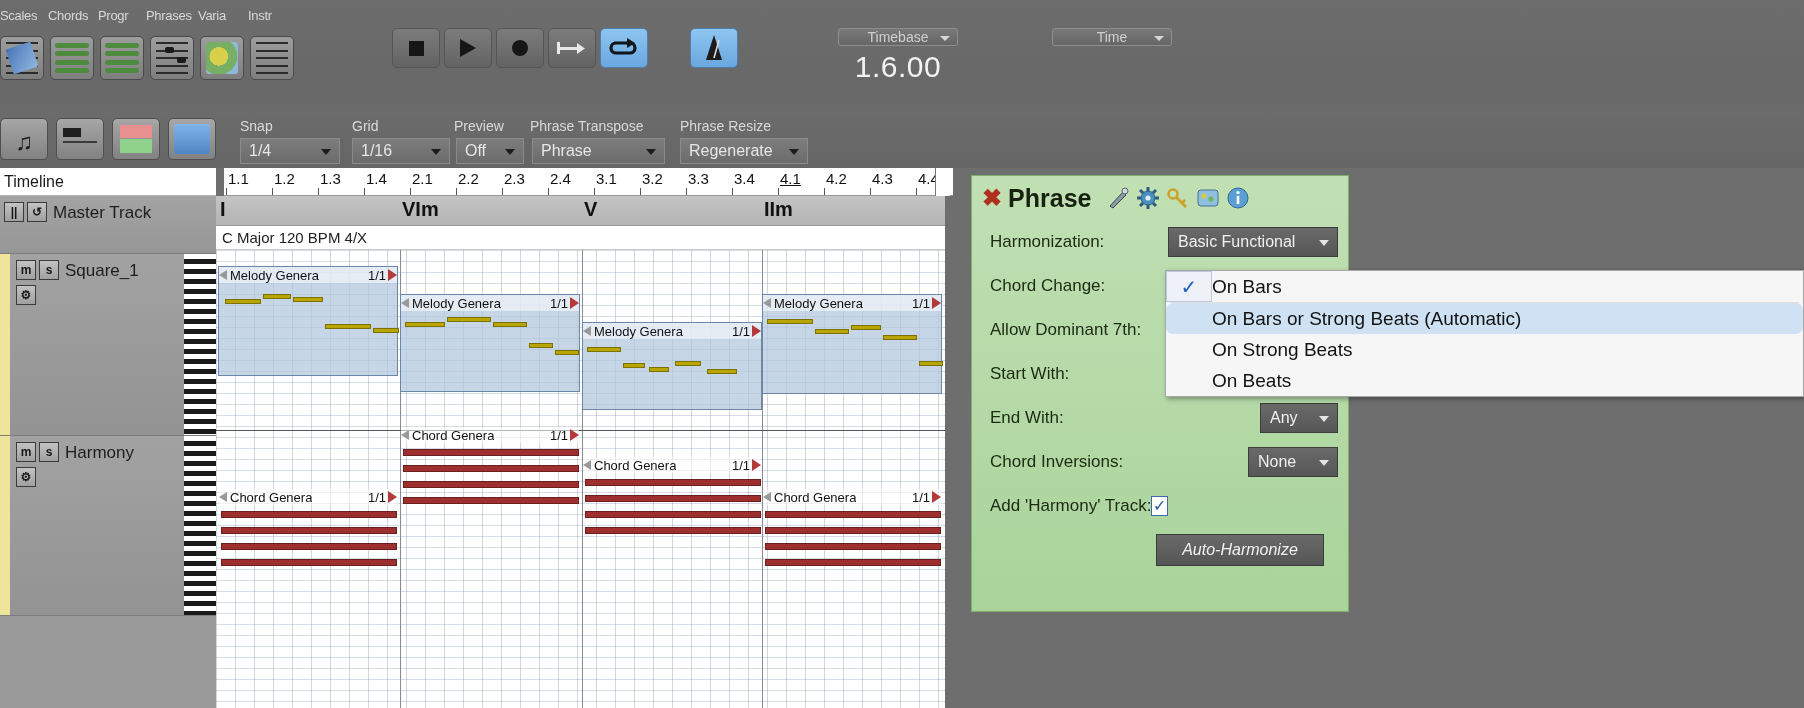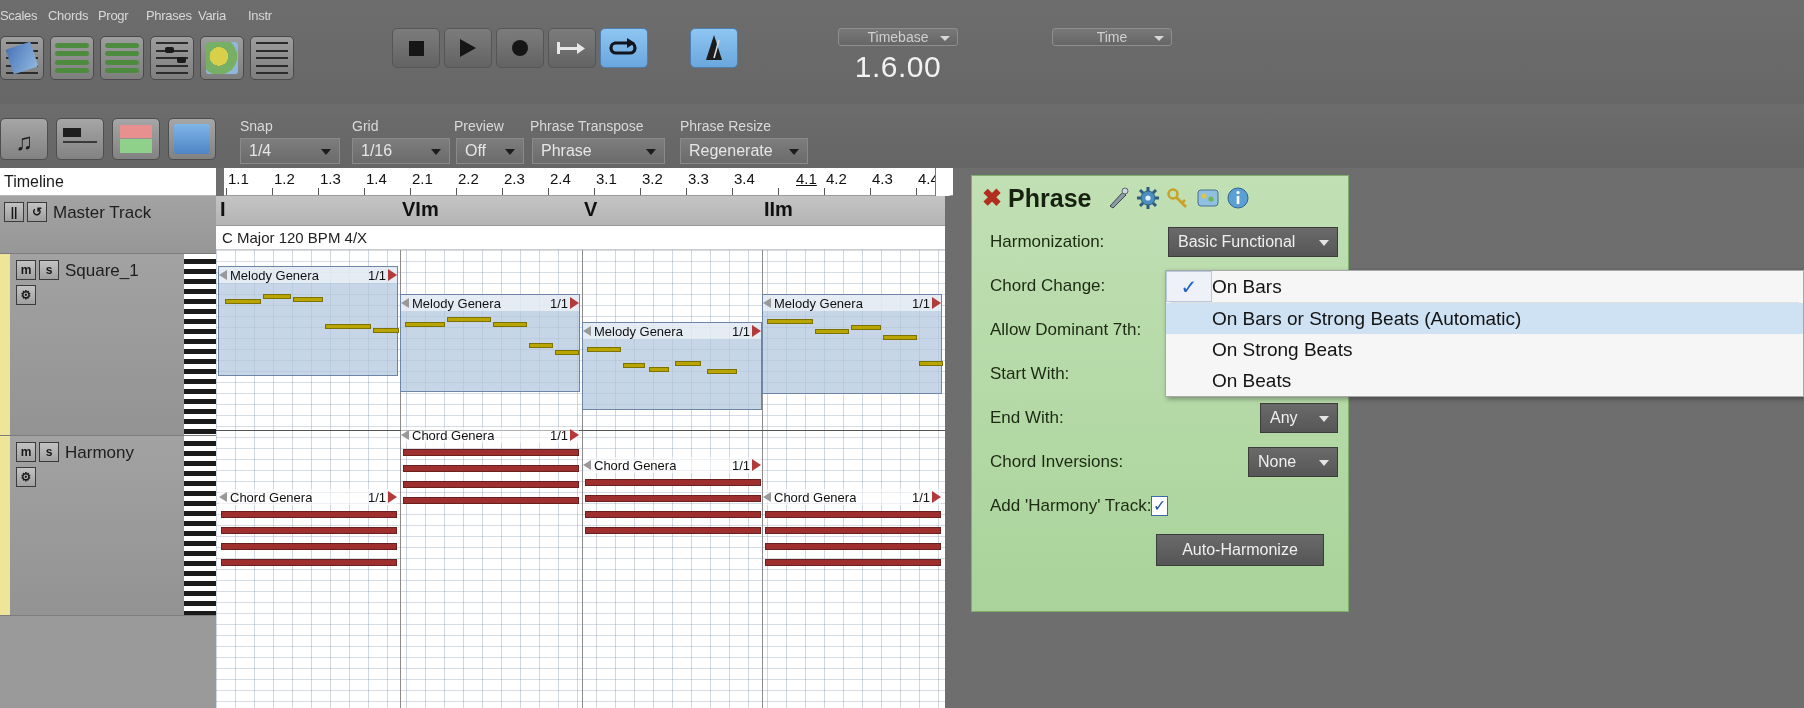--- a/index.html
+++ b/index.html
@@ -206,21 +206,21 @@
     position: absolute; left: 1165px; top: 270px; width: 639px; height: 127px;
     background: #f6f6f6; border: 1px solid #a8a8a8;
     box-shadow: 2px 2px 5px rgba(0,0,0,0.35);
   }
   .menu-item { display: flex; align-items: center; height: 31px; font-size: 19px; color: #131313; }
   .menu-item .gutter {
     width: 46px; height: 100%; display: flex; align-items: center;
     justify-content: center; color: #1f62c4; font-size: 20px;
   }
   .menu-item.checked .gutter { background: #eef2f8; border: 1px solid #b8c8dd; }
-  .menu-item.hovered { background: #cfe2f4; }
+  .menu-item.hovered { background: #cfe2f4; border-radius: 7px; }
   .menu-sep { height: 1px; background: #e0e0e0; margin: 0 4px; }
 
   #cursor {
     position: absolute; left: 1301px; top: 328px;
     width: 0; height: 0; pointer-events: none;
   }
 </style>
 </head>
 <body>
 
@@ -433,21 +433,21 @@
     <span class="ruler-tick" style="left:96px;">1.3</span>
     <span class="ruler-tick" style="left:142px;">1.4</span>
     <span class="ruler-tick" style="left:188px;">2.1</span>
     <span class="ruler-tick" style="left:234px;">2.2</span>
     <span class="ruler-tick" style="left:280px;">2.3</span>
     <span class="ruler-tick" style="left:326px;">2.4</span>
     <span class="ruler-tick" style="left:372px;">3.1</span>
     <span class="ruler-tick" style="left:418px;">3.2</span>
     <span class="ruler-tick" style="left:464px;">3.3</span>
     <span class="ruler-tick" style="left:510px;">3.4</span>
-    <span class="ruler-tick" style="left:572px;text-decoration:underline;">4.1</span>
+    <span class="ruler-tick" style="left:556px;text-decoration:underline;">4.1</span>
     <span class="ruler-tick" style="left:602px;">4.2</span>
     <span class="ruler-tick" style="left:648px;">4.3</span>
     <span class="ruler-tick" style="left:694px;">4.4</span>
     <span class="ruler-mark" style="left:2px;"></span>
       <span class="ruler-mark" style="left:48px;"></span>
     <span class="ruler-mark" style="left:94px;"></span>
       <span class="ruler-mark" style="left:140px;"></span>
     <span class="ruler-mark" style="left:186px;"></span>
       <span class="ruler-mark" style="left:232px;"></span>
     <span class="ruler-mark" style="left:278px;"></span>
@@ -669,21 +669,21 @@
     </div>
   </div>
 
   <div class="pp-row">
     <span class="pp-label">Add 'Harmony' Track:</span>
     <div class="pp-check" style="margin-right:170px;">
       <span>✓</span>
     </div>
   </div>
 
-  <div class="pp-row" style="justify-content:flex-end; padding-right:24px;">
+  <div class="pp-row" style="justify-content:flex-end; padding-right:24px;font-style:italic;">
     <div class="pp-button" style="width:168px;">
       <span>Auto-Harmonize</span>
     </div>
   </div>
 </div>
 
 <div id="chord-change-menu">
   <div class="menu-item checked">
     <span class="gutter">✓</span>
     <span>On Bars</span>

